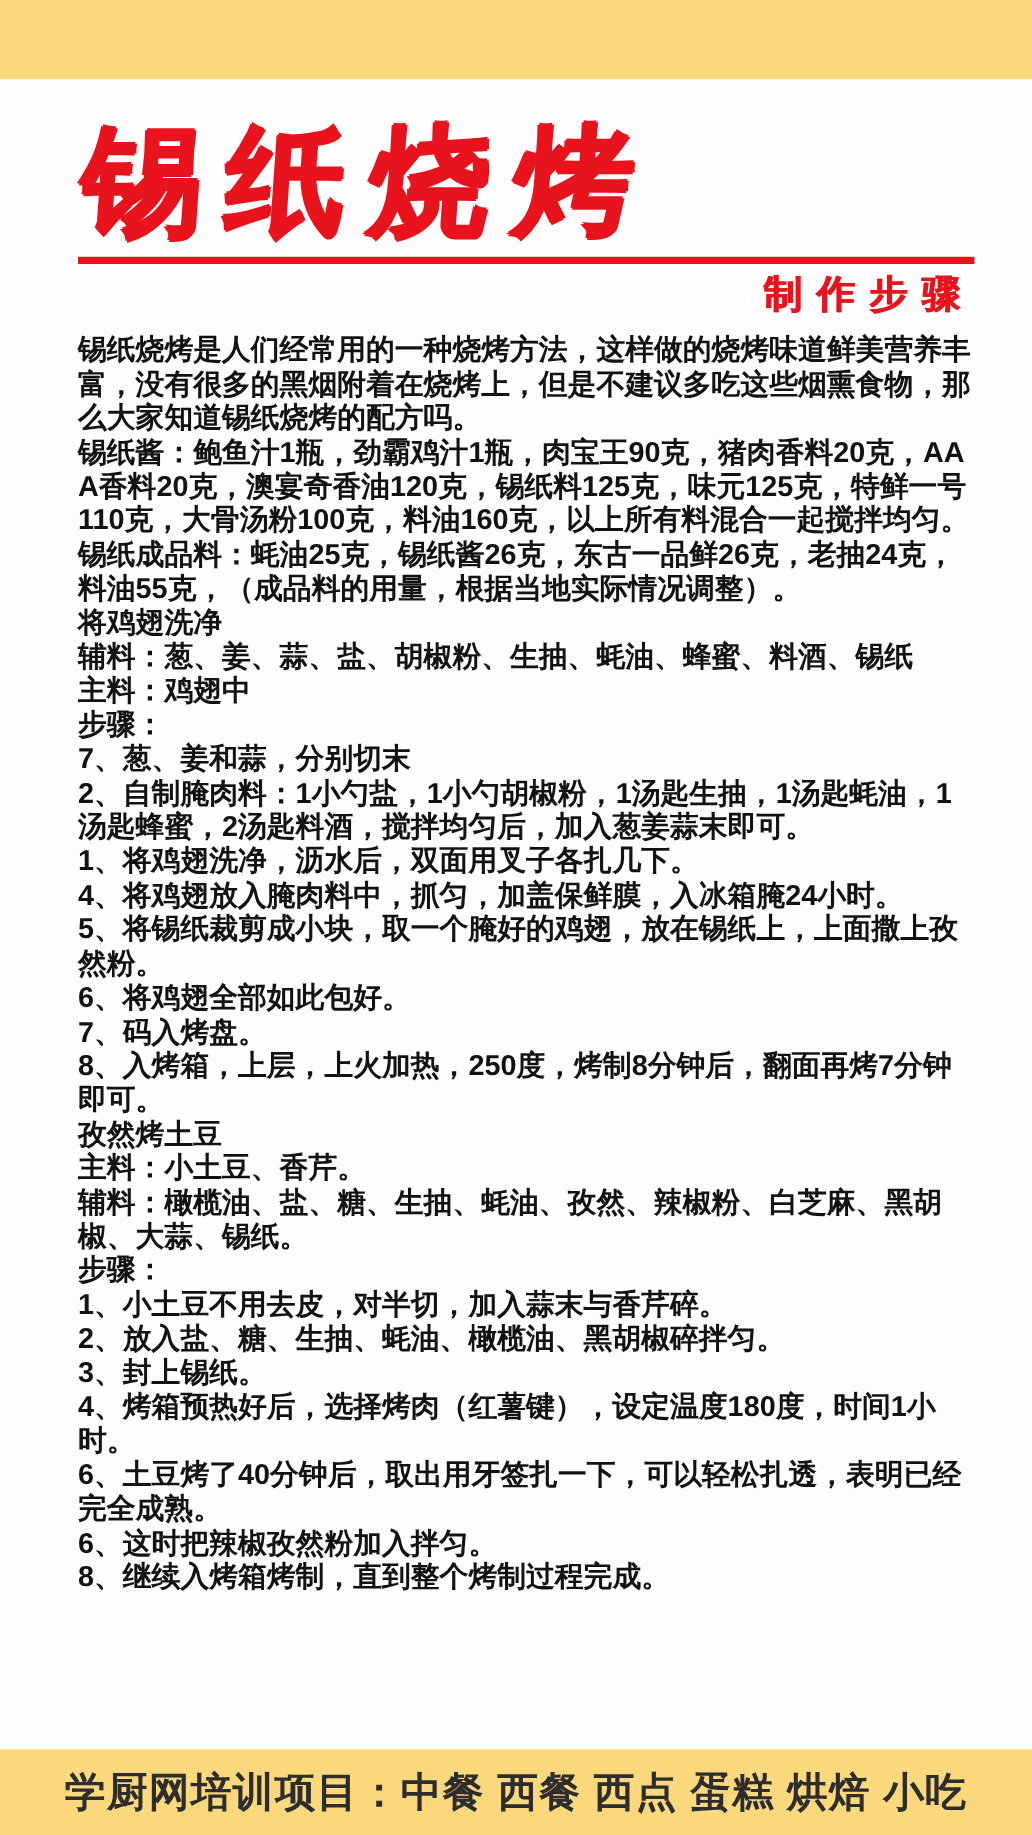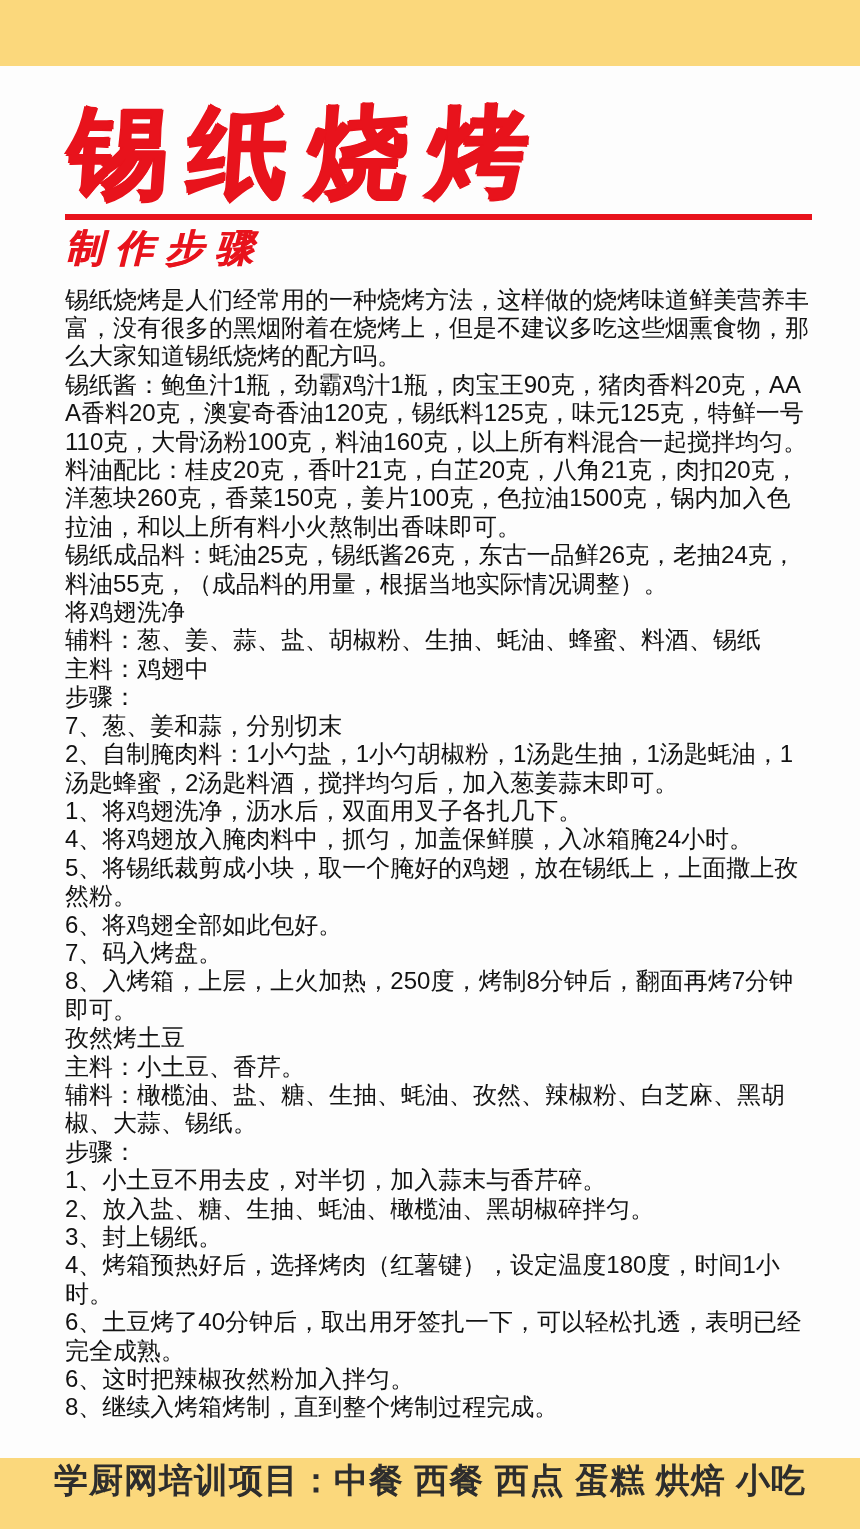--- a/index.html
+++ b/index.html
@@ -51,48 +51,48 @@
     text-shadow: 1.5px 0 currentColor, -1.5px 0 currentColor,
                  0 1.5px currentColor, 0 -1.5px currentColor;
   }
   .divider {
     height: 6px;
     background: var(--red);
     margin-top: 12px;
   }
   .subtitle {
     margin-top: 6px;
-    text-align: left;
-    font-size: 38px;
+    text-align: right;
+    font-size: 32px;
     line-height: 1.2;
     font-weight: 900;
-    font-style: italic;
     letter-spacing: 12px;
     color: var(--red);
     text-shadow: 1px 0 currentColor;
   }
   .body-text {
     margin-top: 14px;
     font-size: 24px;
     line-height: 28.4px;
-    font-weight: 400;
+    font-weight: 700;
     color: var(--ink);
     width: 747px;
   }
   .para {
     margin: 0;
     word-break: break-all;
     overflow-wrap: anywhere;
   }
   .footer {
     position: absolute;
     left: 0; bottom: 0;
     width: 860px; height: 71px;
     background: var(--bg);
     display: flex;
+    align-items: center;
     justify-content: center;
   }
   .footer-text {
     font-size: 34px;
     font-weight: 600;
     letter-spacing: 1px;
     color: var(--footer_ink);
     white-space: nowrap;
   }
 </style>
@@ -105,21 +105,20 @@
   <div class="panel">
     <h1 class="title">锡纸烧烤</h1>
 
     <div class="divider"></div>
 
     <div class="subtitle">制作步骤</div>
 
     <div class="body-text">
         <p class="para">锡纸烧烤是人们经常用的一种烧烤方法，这样做的烧烤味道鲜美营养丰富，没有很多的黑烟附着在烧烤上，但是不建议多吃这些烟熏食物，那么大家知道锡纸烧烤的配方吗。</p>
         <p class="para">锡纸酱：鲍鱼汁1瓶，劲霸鸡汁1瓶，肉宝王90克，猪肉香料20克，AAA香料20克，澳宴奇香油120克，锡纸料125克，味元125克，特鲜一号110克，大骨汤粉100克，料油160克，以上所有料混合一起搅拌均匀。</p>
-        <p class="para">料油配比：桂皮20克，香叶21克，白芷20克，八角21克，肉扣20克，洋葱块260克，香菜150克，姜片100克，色拉油1500克，锅内加入色拉油，和以上所有料小火熬制出香味即可。</p>
         <p class="para">锡纸成品料：蚝油25克，锡纸酱26克，东古一品鲜26克，老抽24克，料油55克，（成品料的用量，根据当地实际情况调整）。</p>
         <p class="para">将鸡翅洗净</p>
         <p class="para">辅料：葱、姜、蒜、盐、胡椒粉、生抽、蚝油、蜂蜜、料酒、锡纸</p>
         <p class="para">主料：鸡翅中</p>
         <p class="para">步骤：</p>
         <p class="para">7、葱、姜和蒜，分别切末</p>
         <p class="para">2、自制腌肉料：1小勺盐，1小勺胡椒粉，1汤匙生抽，1汤匙蚝油，1汤匙蜂蜜，2汤匙料酒，搅拌均匀后，加入葱姜蒜末即可。</p>
         <p class="para">1、将鸡翅洗净，沥水后，双面用叉子各扎几下。</p>
         <p class="para">4、将鸡翅放入腌肉料中，抓匀，加盖保鲜膜，入冰箱腌24小时。</p>
         <p class="para">5、将锡纸裁剪成小块，取一个腌好的鸡翅，放在锡纸上，上面撒上孜然粉。</p>

